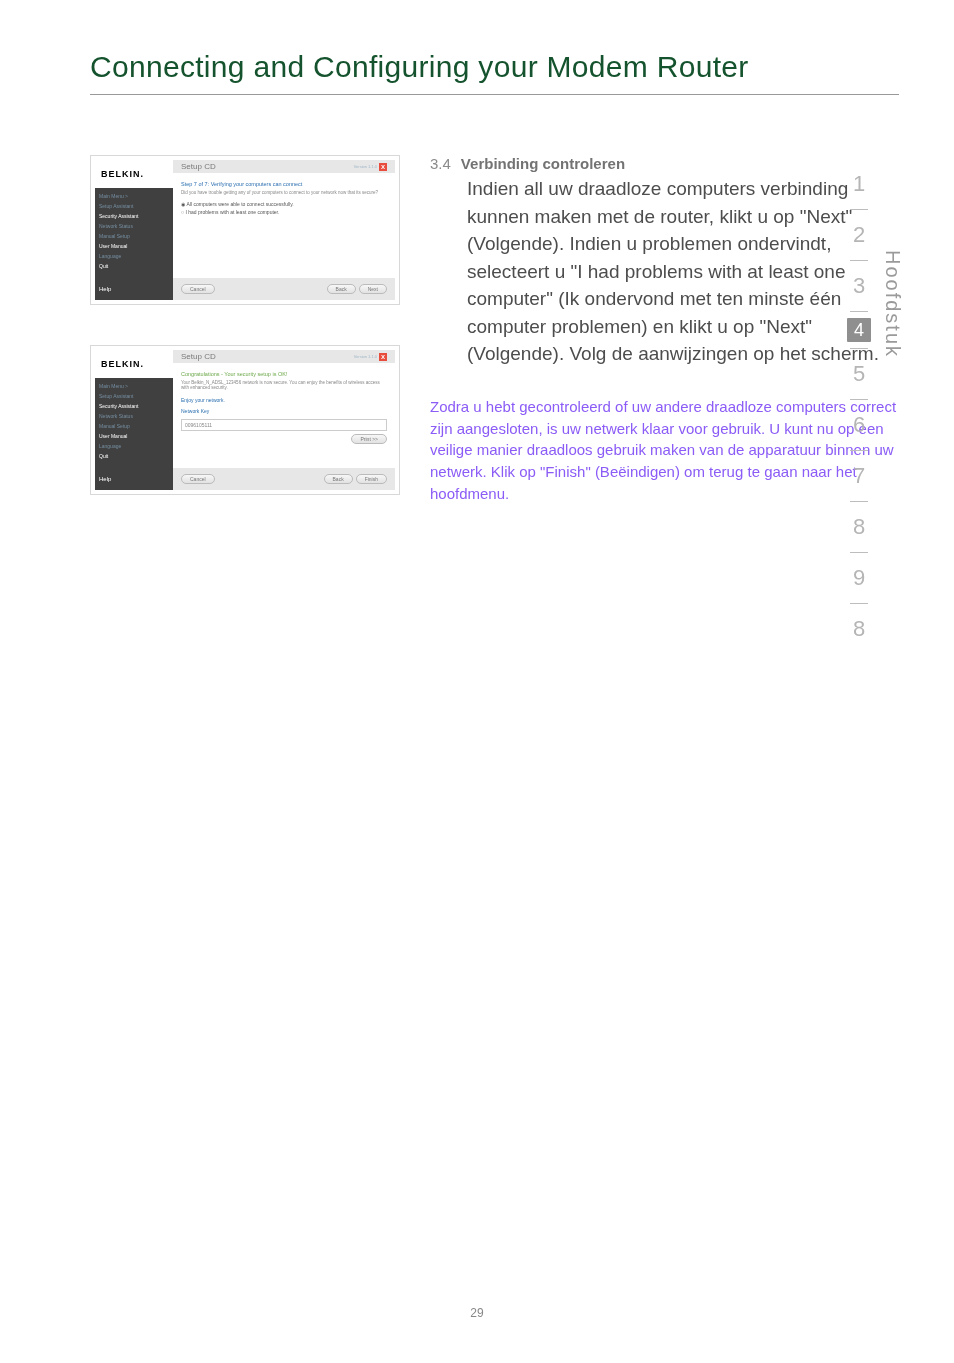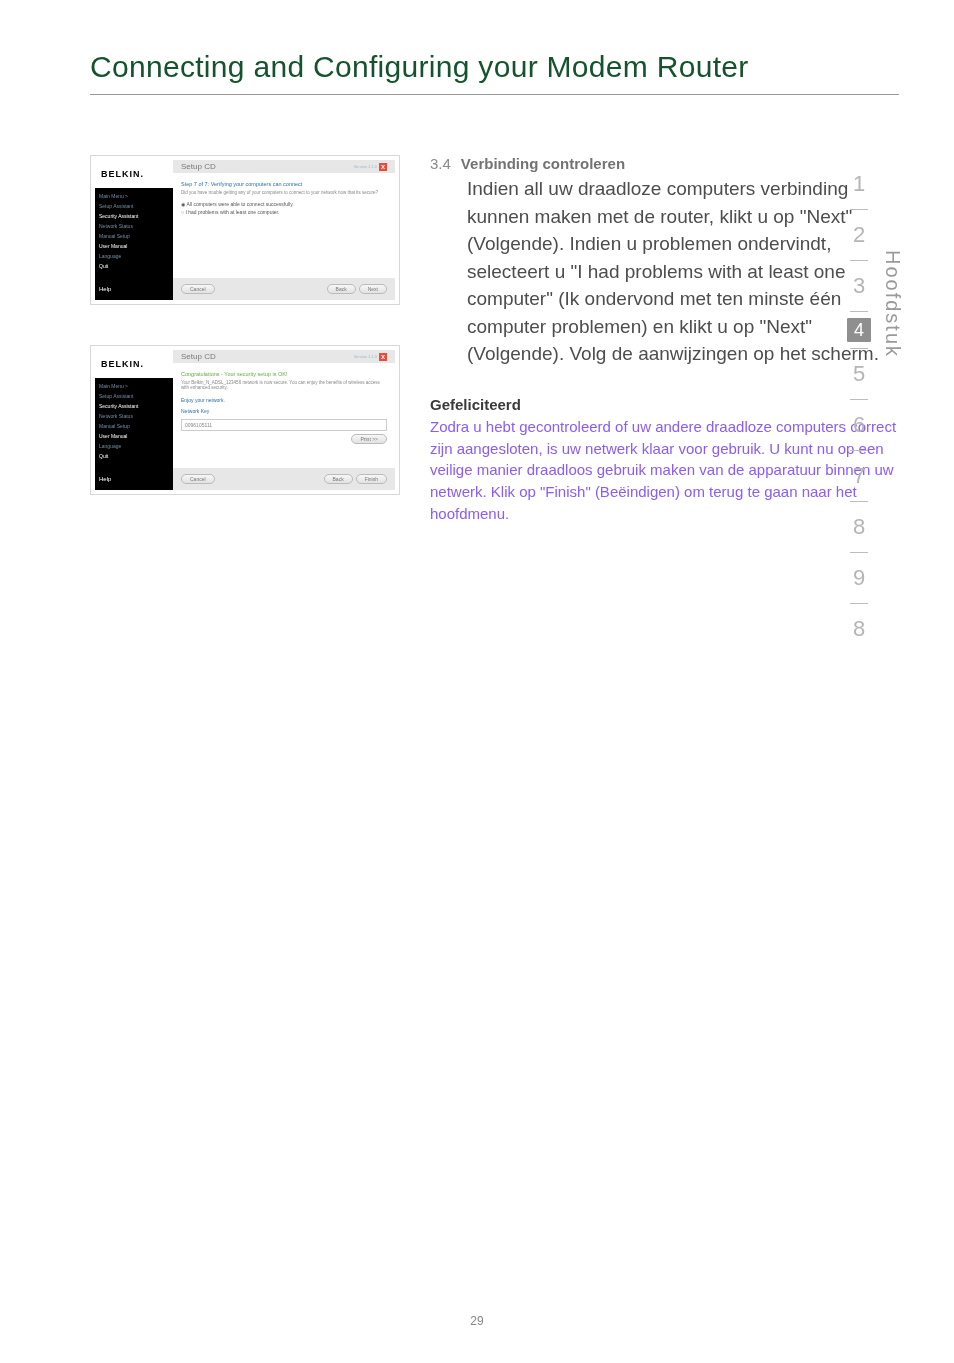--- a/index.html
+++ b/index.html
@@ -41,21 +41,21 @@
     .shot {
       border: 1px solid #d8d8d8;
       background: #fff;
       margin-bottom: 40px;
       padding: 4px;
     }
     .shot-inner {
       display: flex;
     }
     .shot-sidebar {
-      background: #000000;
+      background: #404040;
       width: 78px;
       display: flex;
       flex-direction: column;
       font-size: 5px;
       color: #cfe0ec;
       padding: 0;
     }
     .shot-logo {
       background: #fff;
       color: #000;
@@ -230,21 +230,21 @@
     .vlabel {
       writing-mode: vertical-rl;
       color: #9a9a9a;
       font-size: 20px;
       letter-spacing: 2px;
       font-weight: 300;
       padding-top: 85px;
     }
     .page-num {
       position: absolute;
-      bottom: 35px;
+      bottom: 43px;
       width: 954px;
       left: 0;
       text-align: center;
       font-size: 12px;
       color: #878787;
     }
   </style>
 </head>
 <body>
 
@@ -345,21 +345,20 @@
 
     </div>
 
     <div class="right-col">
       <div class="section-head">
         <span class="sec-num">3.4</span>
         <span class="sec-title">Verbinding controleren</span>
       </div>
       <div class="body-text">Indien all uw draadloze computers verbinding kunnen maken met de router, klikt u op "Next" (Volgende). Indien u problemen ondervindt, selecteert u "I had problems with at least one computer" (Ik ondervond met ten minste één computer problemen) en klikt u op "Next" (Volgende). Volg de aanwijzingen op het scherm.</div>
 
-      <div class="sub-title">Gefeliciteerd</div>
       <div class="body-text2">Zodra u hebt gecontroleerd of uw andere draadloze computers correct zijn aangesloten, is uw netwerk klaar voor gebruik. U kunt nu op een veilige manier draadloos gebruik maken van de apparatuur binnen uw netwerk. Klik op "Finish" (Beëindigen) om terug te gaan naar het hoofdmenu.</div>
     </div>
   </div>
 </div>
 
 <div class="chapter-nav">
   <div class="nums" id="chapter-nums">
       <div class="num">1</div>
       <div class="num-sep"></div>
       <div class="num">2</div>

